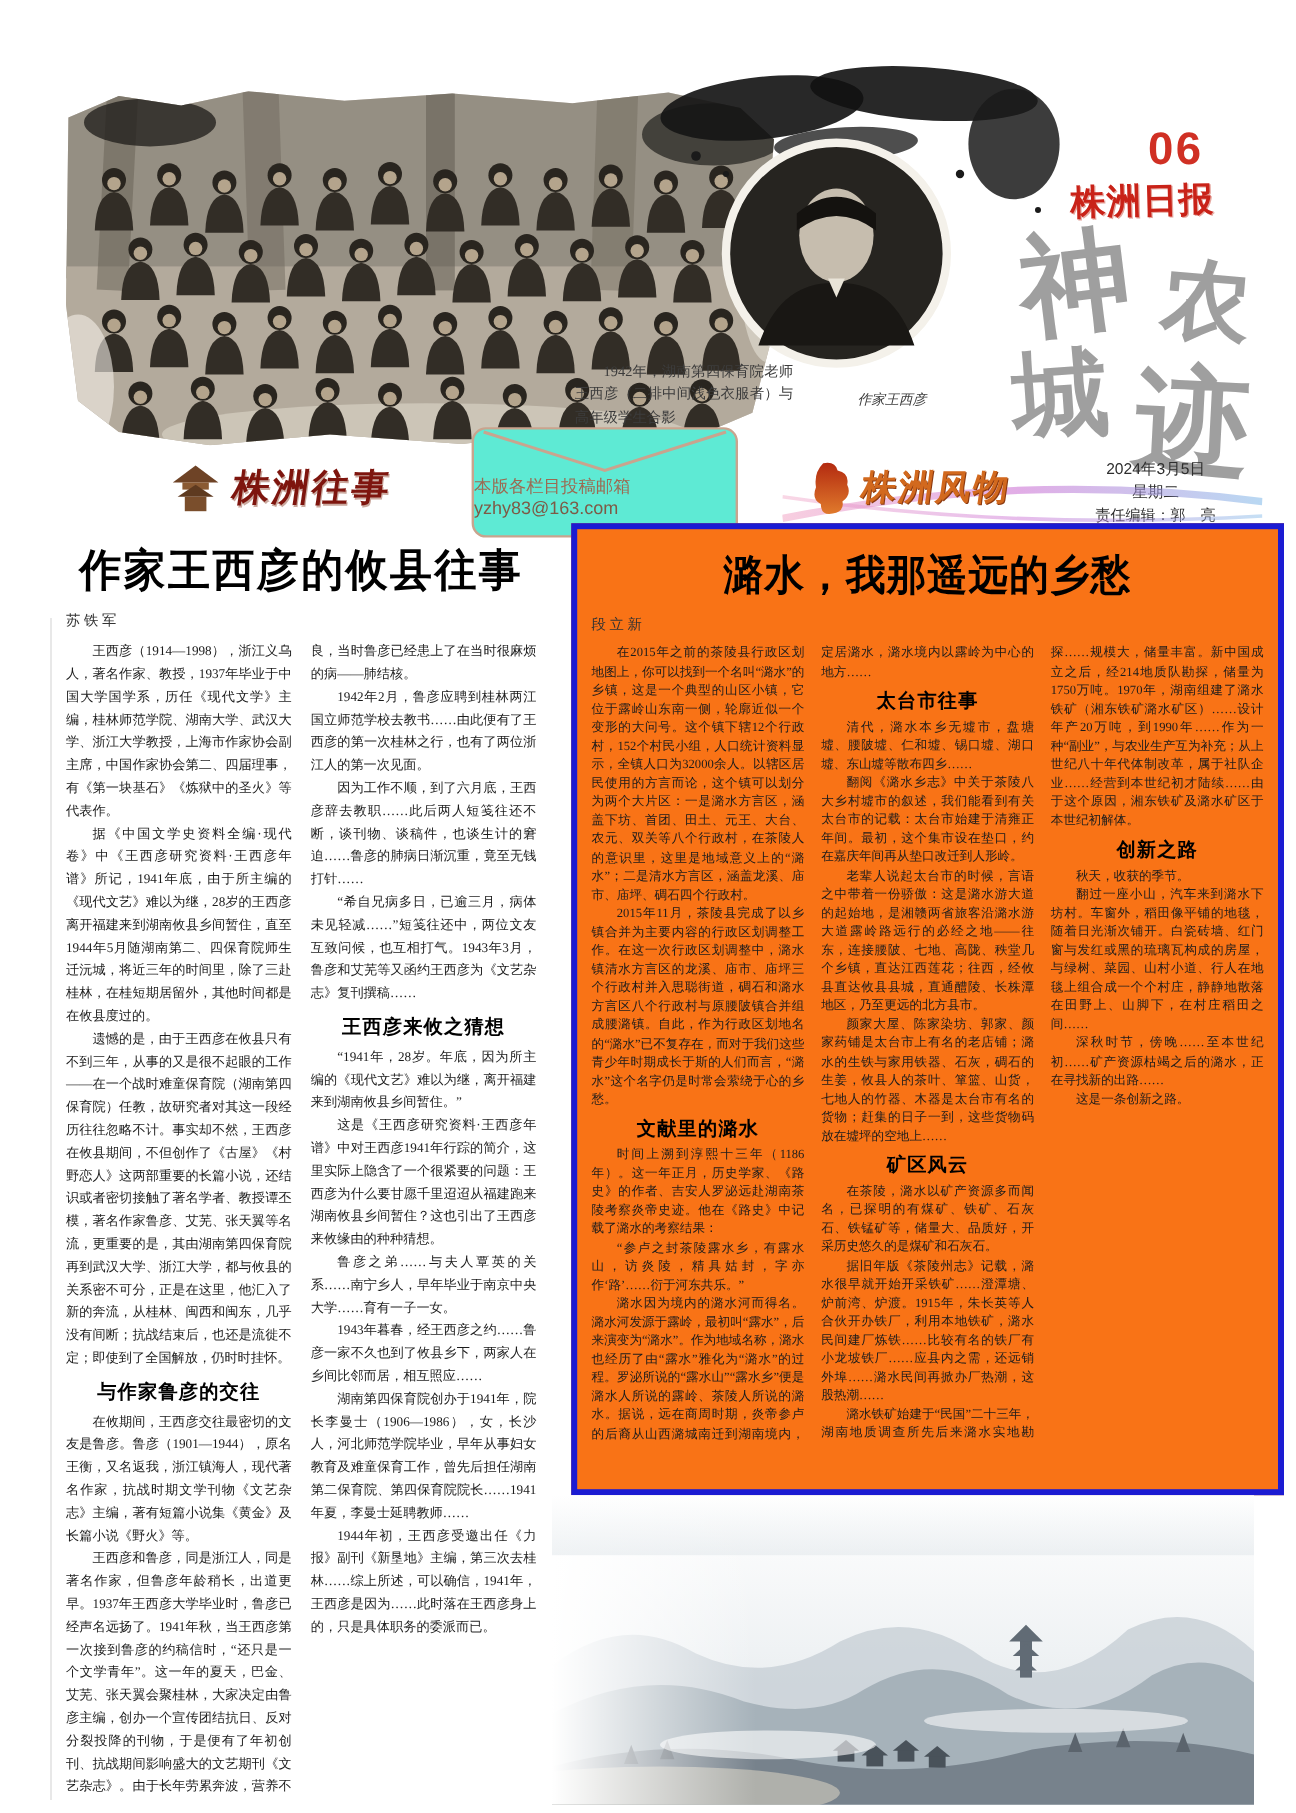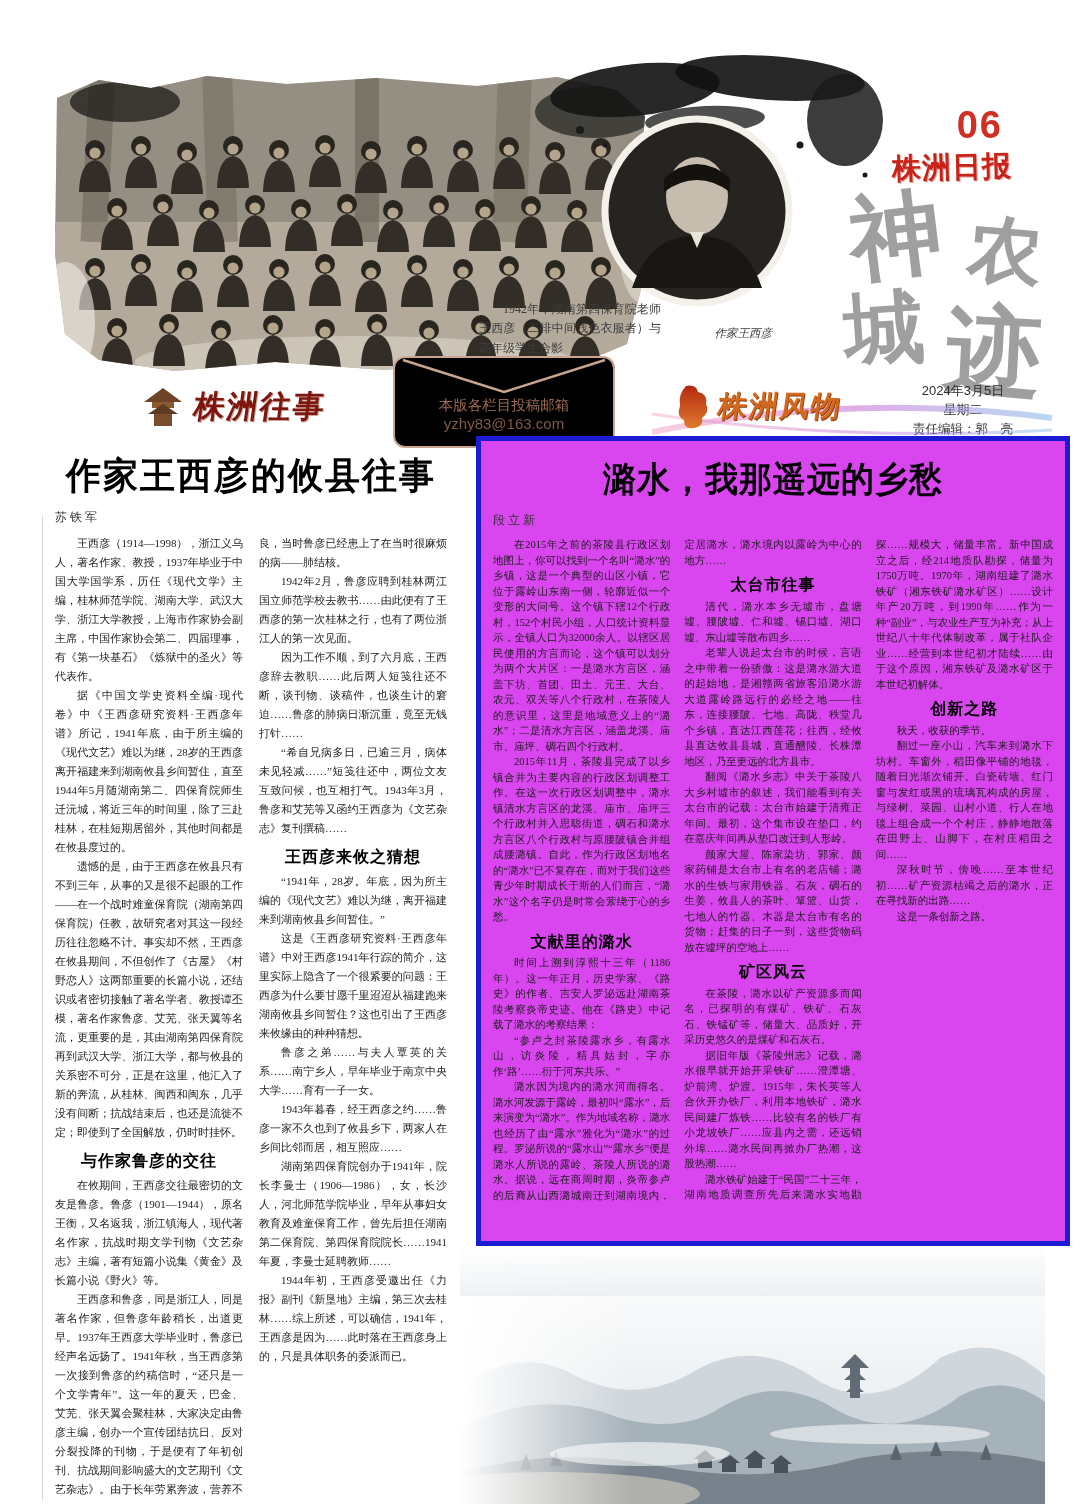--- a/index.html
+++ b/index.html
@@ -28,21 +28,21 @@
   .calli .c0{left:8px;top:-6px;font-size:92px;transform:rotate(-7deg);}
   .calli .c1{left:126px;top:22px;font-size:74px;transform:rotate(5deg);}
   .calli .c2{left:2px;top:96px;font-size:80px;transform:rotate(-4deg);}
   .calli .c3{left:104px;top:108px;font-size:96px;transform:rotate(3deg);}
   .dateblock{position:absolute;left:868px;top:382px;width:190px;text-align:center;font-size:13px;
              color:#2e2e2e;line-height:1.45;font-family:"Liberation Sans",sans-serif;}
   .dateblock .ed{font-size:12.5px;text-align:center;}
 
   
   .mailbox{position:absolute;left:393px;top:356px;width:218px;height:88px;border:2px solid #c9a48e;
-           border-radius:12px;background:#000000;text-align:center;}
+           border-radius:12px;background:#5eead4;text-align:left;}
   .mailbox svg{position:absolute;left:0;top:0;}
   .mailbox .l1{margin-top:38px;font-size:14.5px;color:#9c6a52;font-family:"Liberation Sans",sans-serif;}
   .mailbox .l2{font-size:15px;color:#7e5a46;font-family:"Liberation Sans",sans-serif;}
 
   
   .banner{position:absolute;display:flex;align-items:center;gap:8px;}
   .banner-left{left:140px;top:386px;}
   .banner-left .txt{font-family:"Liberation Sans",sans-serif;font-weight:900;font-size:31px;
       color:#7e150e;transform:skewX(-8deg);letter-spacing:2px;text-shadow:1px 1px 0 #caa99f;}
   .banner-right{left:676px;top:384px;}
@@ -56,21 +56,21 @@
   .article-left h2{margin:0;text-align:center;font-family:"Liberation Sans","DejaVu Sans",sans-serif;
       font-weight:900;font-size:35px;letter-spacing:2px;color:#000;transform:scaleY(1.05);}
   .author{text-align:left;font-size:12px;color:#333;margin:10px 0 8px;letter-spacing:3px;}
   .body{text-align:justify;color:#1c1c1c;}
   .cols2{column-count:2;column-gap:16px;height:985px;font-size:11px;line-height:19px;column-fill:auto;}
   .body p{margin:0;text-indent:2em;}
   .body h3{margin:9px 0 6px;text-align:center;text-indent:0;font-family:"Liberation Sans",sans-serif;
       font-size:16px;font-weight:bold;color:#000;letter-spacing:1px;}
 
   .blue-box{position:absolute;left:476px;top:436px;width:560px;height:800px;border:5px solid #1b1bd2;
-            background:#d946ef;padding:0 12px;box-sizing:content-box;}
+            background:#f97316;padding:0 12px;box-sizing:content-box;}
   .blue-box h2{margin:16px 0 0;text-align:center;font-family:"Liberation Sans","DejaVu Sans",sans-serif;
       font-weight:900;font-size:33px;letter-spacing:1px;color:#000;transform:scaleY(1.05);}
   .cols3{column-count:3;column-gap:14px;height:676px;font-size:10.5px;line-height:15.5px;column-fill:auto;}
 
   .landscape{position:absolute;left:460px;top:1246px;}
 </style>
 </head>
 <body>
 
 <div class="canvas">
@@ -263,22 +263,22 @@
     <div class="author">段立新</div>
     <div class="body cols3">
       <p>在2015年之前的茶陵县行政区划地图上，你可以找到一个名叫“潞水”的乡镇，这是一个典型的山区小镇，它位于露岭山东南一侧，轮廓近似一个变形的大问号。这个镇下辖12个行政村，152个村民小组，人口统计资料显示，全镇人口为32000余人。以辖区居民使用的方言而论，这个镇可以划分为两个大片区：一是潞水方言区，涵盖下坊、首团、田土、元王、大台、农元、双关等八个行政村，在茶陵人的意识里，这里是地域意义上的“潞水”；二是清水方言区，涵盖龙溪、庙市、庙坪、碉石四个行政村。</p>
       <p>2015年11月，茶陵县完成了以乡镇合并为主要内容的行政区划调整工作。在这一次行政区划调整中，潞水镇清水方言区的龙溪、庙市、庙坪三个行政村并入思聪街道，碉石和潞水方言区八个行政村与原腰陂镇合并组成腰潞镇。自此，作为行政区划地名的“潞水”已不复存在，而对于我们这些青少年时期成长于斯的人们而言，“潞水”这个名字仍是时常会萦绕于心的乡愁。</p>
       <h3>文献里的潞水</h3>
       <p>时间上溯到淳熙十三年（1186年）。这一年正月，历史学家、《路史》的作者、吉安人罗泌远赴湖南茶陵考察炎帝史迹。他在《路史》中记载了潞水的考察结果：</p>
       <p>“参卢之封茶陵露水乡，有露水山，访炎陵，精具姑封，字亦作‘路’……衍于河东共乐。”</p>
       <p>潞水因为境内的潞水河而得名。潞水河发源于露岭，最初叫“露水”，后来演变为“潞水”。作为地域名称，潞水也经历了由“露水”雅化为“潞水”的过程。罗泌所说的“露水山”“露水乡”便是潞水人所说的露岭、茶陵人所说的潞水。据说，远在商周时期，炎帝参卢的后裔从山西潞城南迁到湖南境内，定居潞水，潞水境内以露岭为中心的地方……</p>
       <h3>太台市往事</h3>
       <p>清代，潞水本乡无墟市，盘塘墟、腰陂墟、仁和墟、锡口墟、湖口墟、东山墟等散布四乡……</p>
+      <p>翻阅《潞水乡志》中关于茶陵八大乡村墟市的叙述，我们能看到有关太台市的记载：太台市始建于清雍正年间。最初，这个集市设在垫口，约在嘉庆年间再从垫口改迁到人形岭。</p>
       <p>老辈人说起太台市的时候，言语之中带着一份骄傲：这是潞水游大道的起始地，是湘赣两省旅客沿潞水游大道露岭路远行的必经之地——往东，连接腰陂、七地、高陇、秩堂几个乡镇，直达江西莲花；往西，经攸县直达攸县县城，直通醴陵、长株潭地区，乃至更远的北方县市。</p>
-      <p>翻阅《潞水乡志》中关于茶陵八大乡村墟市的叙述，我们能看到有关太台市的记载：太台市始建于清雍正年间。最初，这个集市设在垫口，约在嘉庆年间再从垫口改迁到人形岭。</p>
       <p>颜家大屋、陈家染坊、郭家、颜家药铺是太台市上有名的老店铺；潞水的生铁与家用铁器、石灰，碉石的生姜，攸县人的茶叶、箪篮、山货，七地人的竹器、木器是太台市有名的货物；赶集的日子一到，这些货物码放在墟坪的空地上……</p>
       <h3>矿区风云</h3>
       <p>在茶陵，潞水以矿产资源多而闻名，已探明的有煤矿、铁矿、石灰石、铁锰矿等，储量大、品质好，开采历史悠久的是煤矿和石灰石。</p>
       <p>据旧年版《茶陵州志》记载，潞水很早就开始开采铁矿……澄潭塘、炉前湾、炉渡。1915年，朱长英等人合伙开办铁厂，利用本地铁矿，潞水民间建厂炼铁……比较有名的铁厂有小龙坡铁厂……应县内之需，还远销外埠……潞水民间再掀办厂热潮，这股热潮……</p>
       <p>潞水铁矿始建于“民国”二十三年，湖南地质调查所先后来潞水实地勘探……规模大，储量丰富。新中国成立之后，经214地质队勘探，储量为1750万吨。1970年，湖南组建了潞水铁矿（湘东铁矿潞水矿区）……设计年产20万吨，到1990年……作为一种“副业”，与农业生产互为补充；从上世纪八十年代体制改革，属于社队企业……经营到本世纪初才陆续……由于这个原因，湘东铁矿及潞水矿区于本世纪初解体。</p>
       <h3>创新之路</h3>
       <p>秋天，收获的季节。</p>
       <p>翻过一座小山，汽车来到潞水下坊村。车窗外，稻田像平铺的地毯，随着日光渐次铺开。白瓷砖墙、红门窗与发红或黑的琉璃瓦构成的房屋，与绿树、菜园、山村小道、行人在地毯上组合成一个个村庄，静静地散落在田野上、山脚下，在村庄稻田之间……</p>
       <p>深秋时节，傍晚……至本世纪初……矿产资源枯竭之后的潞水，正在寻找新的出路……</p>
       <p>这是一条创新之路。</p>

